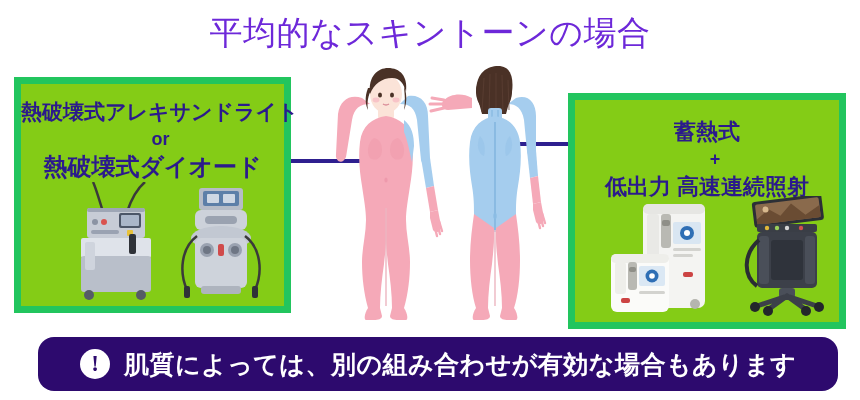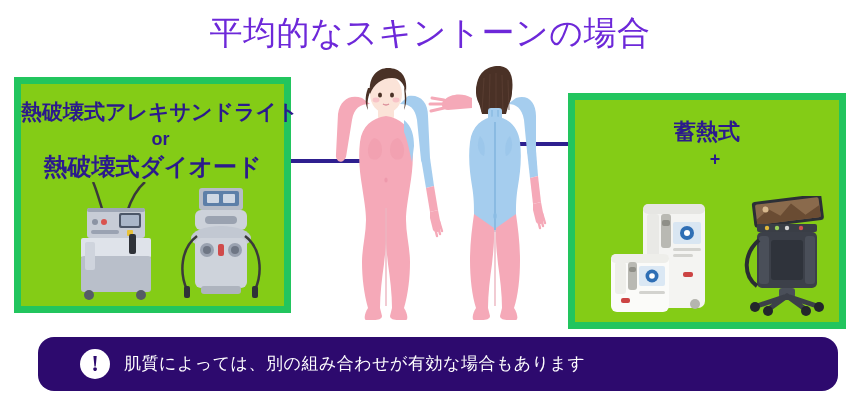--- a/index.html
+++ b/index.html
@@ -137,23 +137,23 @@
   .note-icon .bang {
     color: #2d0a6e;
     font-size: 23px;
     line-height: 23px;
     font-weight: bold;
     font-family: "Liberation Serif", serif;
     transform: translateY(-1px);
   }
   .note-text {
     color: #ffffff;
-    font-size: 17px;
+    font-size: 25px;
     line-height: 30px;
-    font-weight: 400;
+    font-weight: 700;
     letter-spacing: 0.5px;
     white-space: nowrap;
   }
 </style>
 </head>
 <body>
 
 <div id="infographic">
 
   <div class="page-title">平均的なスキントーンの場合</div>
@@ -326,20 +326,21 @@
         <path class="pink" d="M66 250 L78 250 L80 258 C80 261 76 262 72 262 L64 262 C62 262 62 256 66 250 Z"></path>
         <path class="pink" d="M92 250 L104 250 C108 256 108 262 106 262 L98 262 C94 262 90 261 90 258 Z"></path>
       </g>
     </svg>
   </div>
 
   <div class="option-box right">
     <div class="option-text">
       <div class="opt-line-main">蓄熱式</div>
       <div class="opt-line-conn">+</div>
+      <div class="opt-line-sub">低出力 高速連続照射</div>
     </div>
 
     <div class="devices">
 
       <div class="device" style="left:32px; width:116px; height:118px;">
         <svg width="116" height="118" viewBox="0 0 116 118" class="figure-svg">
 
           <rect x="36" y="6" width="62" height="104" rx="7" fill="#f4f4f2"></rect>
           <rect x="36" y="6" width="62" height="10" rx="5" fill="#e6e6e3"></rect>
           <rect x="40" y="16" width="12" height="52" rx="3" fill="#e9e9e6"></rect>

